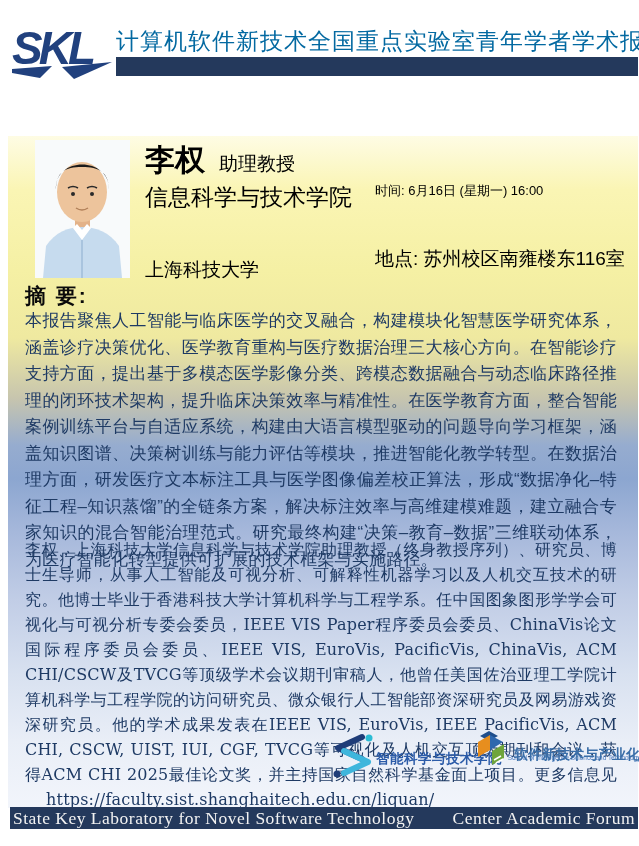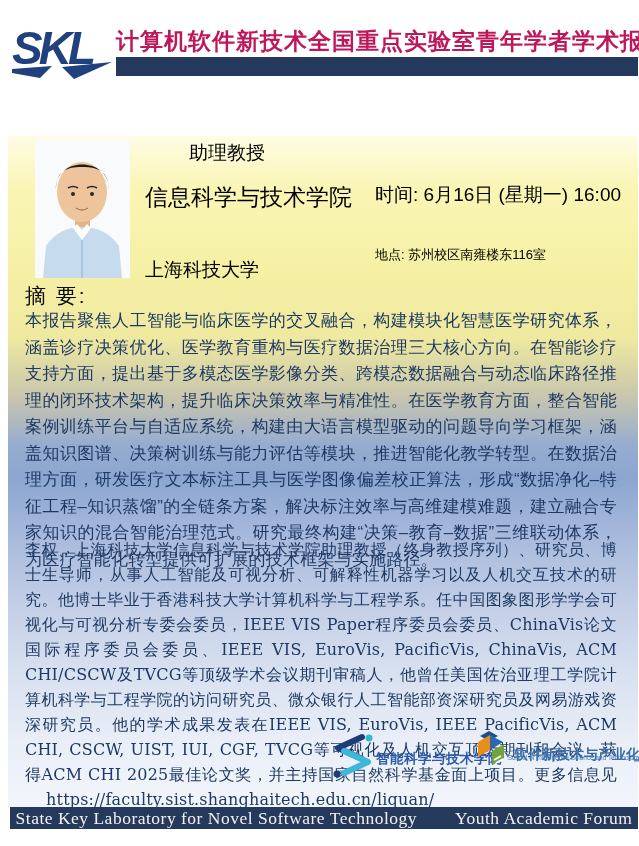--- a/index.html
+++ b/index.html
@@ -5,21 +5,21 @@
   html,body{margin:0;padding:0;background:#ffffff;}
   .poster{
     position:relative;width:639px;height:846px;background:#ffffff;overflow:hidden;
     font-family:"Liberation Sans",sans-serif;color:#111;padding-left:7px;
   }
   
   .skl-logo{position:absolute;left:12px;top:22px;width:102px;height:58px;}
   .header-texts{
     position:absolute;left:116px;right:10px;top:26px;height:30px;
     display:flex;justify-content:space-between;align-items:center;
-    font-size:23px;font-weight:bold;color:#be185d;letter-spacing:1px;white-space:nowrap;
+    font-size:23px;font-weight:normal;color:#0369a1;letter-spacing:1px;white-space:nowrap;
   }
   .header-bar{position:absolute;left:116px;right:8px;top:57px;height:19px;background:#24395C;}
   .main-title{
     position:absolute;left:0;right:0;top:84px;text-align:center;
     font-size:25px;font-weight:bold;color:#0d0d0d;letter-spacing:1px;white-space:nowrap;
   }
   
   .panel{
     position:absolute;left:8px;right:8px;top:136px;height:672px;
     background:linear-gradient(180deg,
@@ -32,26 +32,26 @@
       #8CA6D0 51%,
       #A6B8DB 59%,
       #C1CDE6 69%,
       #D8E1F0 80%,
       #E9EEF7 90%,
       #F2F5FB 100%);
   }
   .photo{position:absolute;left:27px;top:4px;width:95px;height:138px;background:#FAFBFC;}
   .speaker-name-row{position:absolute;left:137px;top:4px;display:flex;align-items:baseline;gap:14px;}
   .speaker-name{font-family:"DejaVu Serif","Liberation Serif",serif;font-size:30px;font-weight:bold;color:#000;}
-  .speaker-jobtitle{font-size:19px;color:#000;margin-left:44px;}
+  .speaker-jobtitle{font-size:19px;color:#000;}
   .speaker-dept{position:absolute;left:137px;top:46px;font-size:23px;color:#000;}
   .speaker-univ{position:absolute;left:137px;top:110px;font-size:19px;color:#000;margin-top:11px;}
-  .event-time{position:absolute;left:367px;top:46px;font-size:19px;color:#000;white-space:nowrap;}
-  .event-loc{position:absolute;left:367px;top:110px;font-size:13px;color:#000;white-space:nowrap;}
-  .section-heading{font-size:21px;font-weight:normal;color:#0a0a0a;letter-spacing:2px;}
+  .event-time{position:absolute;left:367px;top:46px;font-size:13px;color:#000;white-space:nowrap;}
+  .event-loc{position:absolute;left:367px;top:110px;font-size:19px;color:#000;white-space:nowrap;}
+  .section-heading{font-size:21px;font-weight:bold;color:#0a0a0a;letter-spacing:2px;}
   .abstract-heading{position:absolute;left:17px;top:146px;}
   .abstract-body{
     position:absolute;left:17px;top:172px;width:592px;
     font-family:Liberation Sans, sans-serif;
     font-size:17px;line-height:26.5px;color:#1E3A64;text-align:justify;letter-spacing:0.2px;
   }
   .bio-heading{position:absolute;left:17px;top:376px;}
   .bio-body{
     position:absolute;left:17px;top:401px;width:592px;
     font-family:"DejaVu Serif","Liberation Serif",serif;
@@ -106,20 +106,21 @@
         <path d="M33,48 q5,-3 10,0" stroke="#2a2a2a" stroke-width="1.5" fill="none"></path>
         <path d="M52,48 q5,-3 10,0" stroke="#2a2a2a" stroke-width="1.5" fill="none"></path>
         <path d="M41,68 q6,4 12,0" stroke="#b07f58" stroke-width="1.5" fill="none"></path>
         <path d="M8,138 L11,106 C20,92 34,87 47,87 C60,87 75,92 84,106 L87,138 Z" fill="#C6DBEE"></path>
         <path d="M38,88 L47,100 L56,88 L52,84 L47,90 L42,84 Z" fill="#ffffff"></path>
         <path d="M47,100 L47,138" stroke="#9FBDD8" stroke-width="1.5"></path>
       </svg>
     </div>
 
     <div class="speaker-name-row">
+      <span class="speaker-name">李权</span>
       <span class="speaker-jobtitle">助理教授</span>
     </div>
     <div class="speaker-dept">信息科学与技术学院</div>
     <div class="speaker-univ">上海科技大学</div>
 
     <div class="event-time">
       <span>时间:</span>
       <span>6月16日 (星期一) 16:00</span>
     </div>
     <div class="event-loc">
@@ -156,16 +157,16 @@
         <path d="M24,30 L31,26" stroke="#ffffff" stroke-width="1.5"></path>
         <path d="M26,33 L33,29" stroke="#ffffff" stroke-width="1.5"></path>
       </svg>
     </span>
     <span class="logo-caption-r">软件新技术与产业化协同创新中心</span>
     <span class="logo-sub-r">Collaborative Innovation Center of Novel Software Technology and Industrialization</span>
   </div>
 
   <div class="footer-bar">
     <span>State Key Laboratory for Novel Software Technology</span>
-    <span>Youth  Academic Forum</span>
+    <span>Center  Academic Forum</span>
   </div>
 
 </div>
 
 </body></html>

